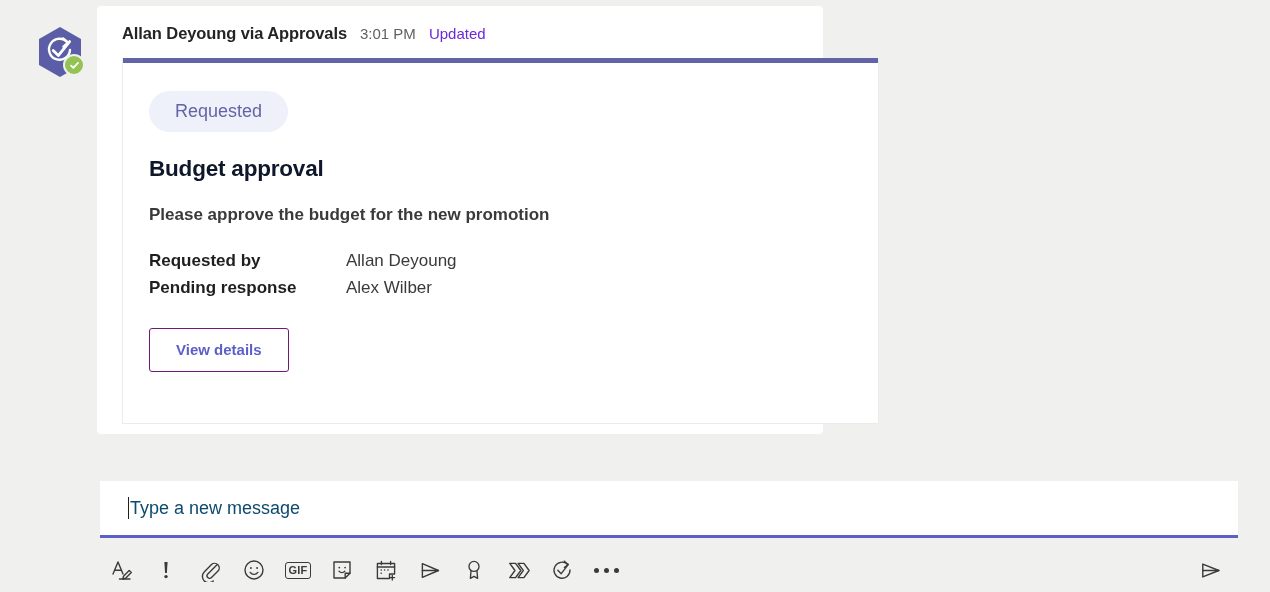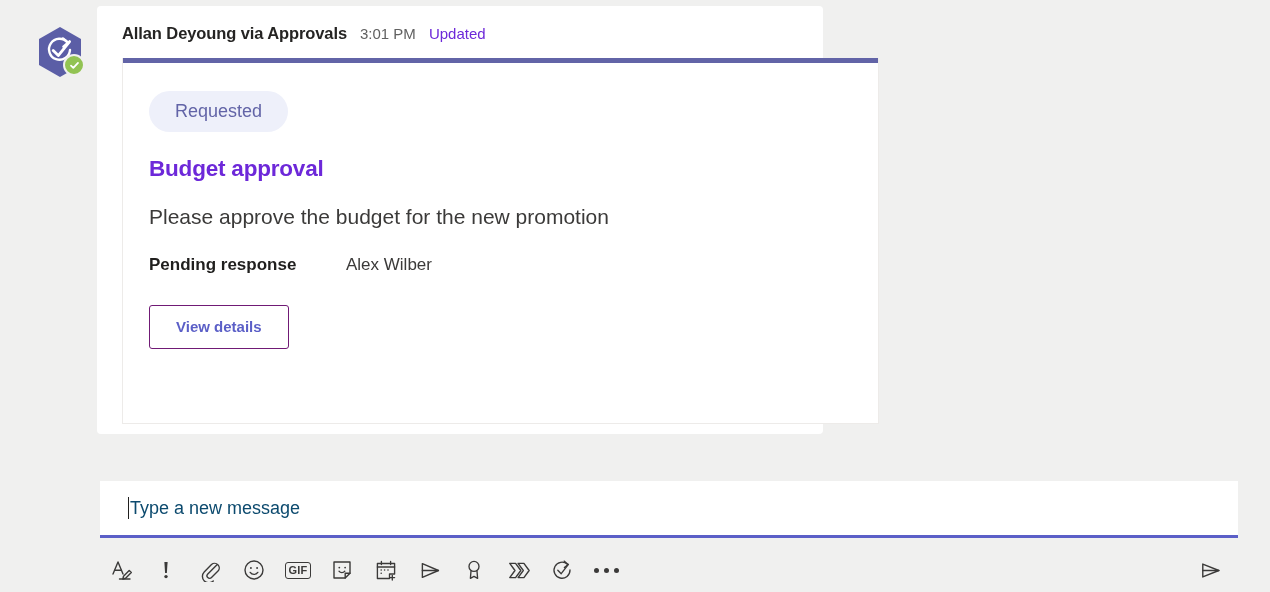--- a/index.html
+++ b/index.html
@@ -114,29 +114,29 @@
     color: #6264a7;
     font-size: 18px;
     border-radius: 22px;
     line-height: 1.25;
   }
 
   #card-title {
     margin: 24px 0 0 0;
     font-size: 22.5px;
     font-weight: bold;
-    color: #6d28d9;
+    color: #0f172a;
     letter-spacing: -0.2px;
   }
 
   #card-description {
     margin: 23px 0 0 0;
-    font-size: 21px;
+    font-size: 17px;
     color: #3b3a39;
-    font-weight: normal;
+    font-weight: bold;
   }
 
   #fact-set {
     margin-top: 22px;
   }
   .fact-row {
     display: flex;
     line-height: 27px;
   }
   .fact-label {
@@ -281,20 +281,24 @@
       <div id="card-body">
 
         <div id="status-badge">Requested</div>
 
         <h1 id="card-title">Budget approval</h1>
 
         <p id="card-description">Please approve the budget for the new promotion</p>
 
         <div id="fact-set">
           <div class="fact-row">
+            <span class="fact-label">Requested by</span>
+            <span class="fact-value">Allan Deyoung</span>
+          </div>
+          <div class="fact-row">
             <span class="fact-label">Pending response</span>
             <span class="fact-value">Alex Wilber</span>
           </div>
         </div>
 
         <div id="view-details-button">View details</div>
 
       </div>
     </div>
 

